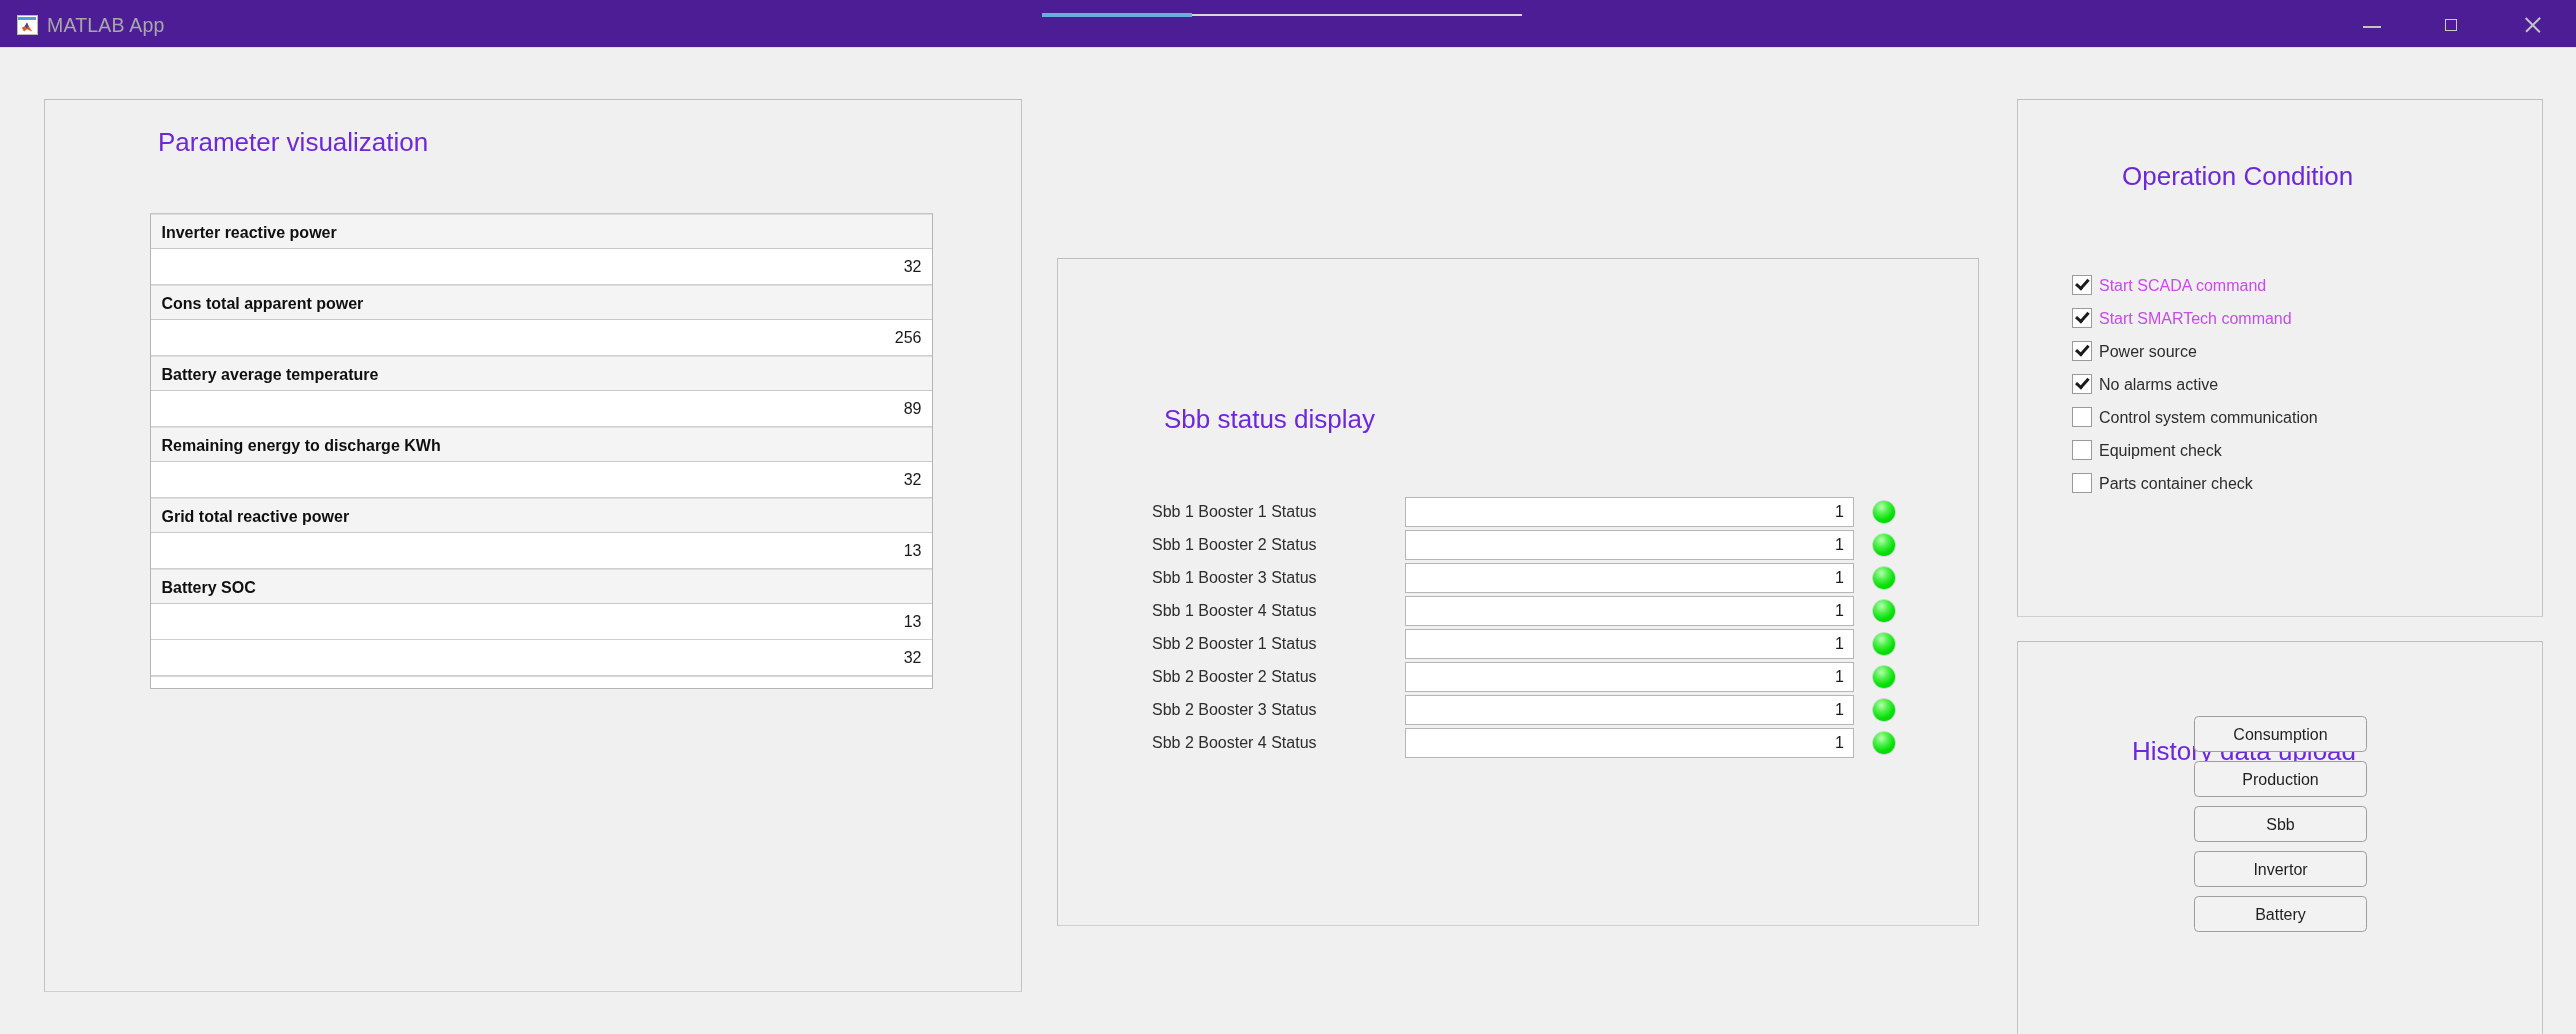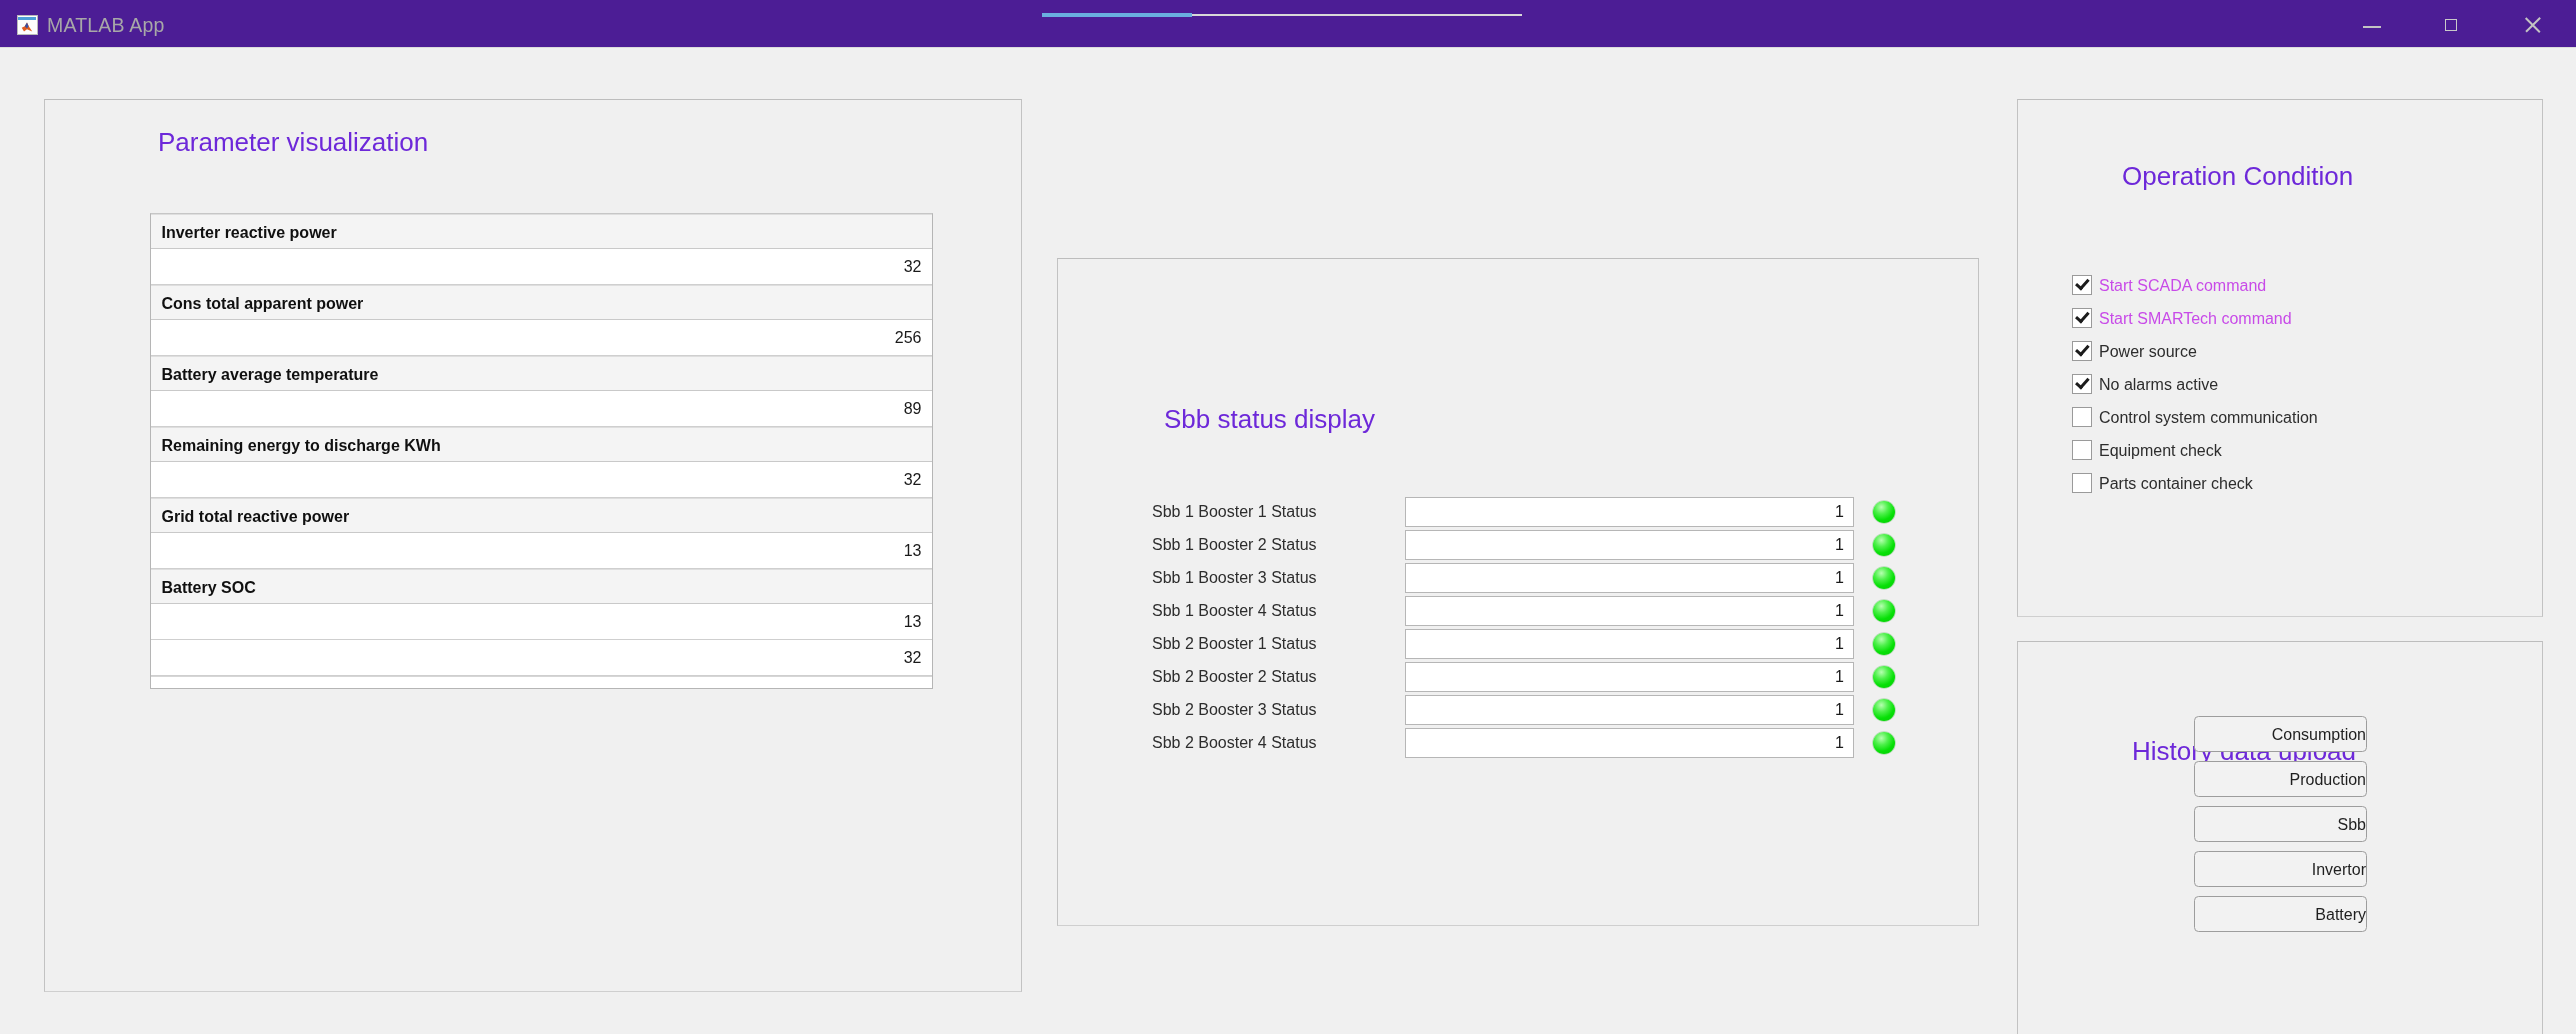--- a/index.html
+++ b/index.html
@@ -134,21 +134,21 @@
   }
 
   
   #panel-hist{left:2017px;top:593px;width:526px;height:420px;}
   #hist-title{left:2132px;top:640px;margin-top:48px;}
   #hist-buttons{position:absolute;left:2194px;top:668px;width:173px;}
   .hbtn{
     position:relative;width:173px;height:36px;margin-bottom:9px;
     background:#f2f2f2;border:0.8px solid #9d9d9d;border-radius:4.5px;
     box-sizing:border-box;
-    font-size:16px;color:#1f1f1f;text-align:right;line-height:35px;
+    font-size:16px;color:#1f1f1f;text-align:center;line-height:35px;
     white-space:nowrap;cursor:default;
   }
 </style>
 </head>
 <body>
 
 <div id="titlebar">
   <div id="app-icon">
     <div class="bar"></div>
     <svg class="wave" viewBox="0 0 16 16">

